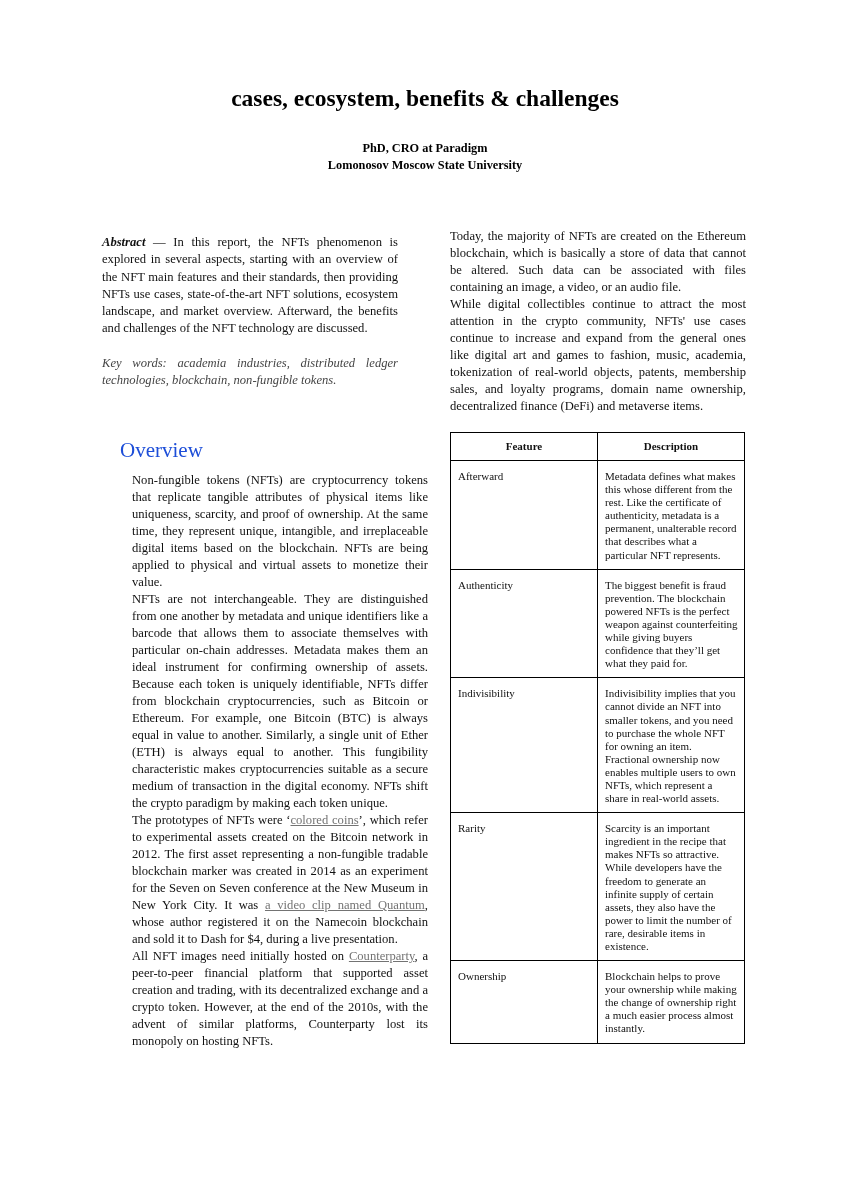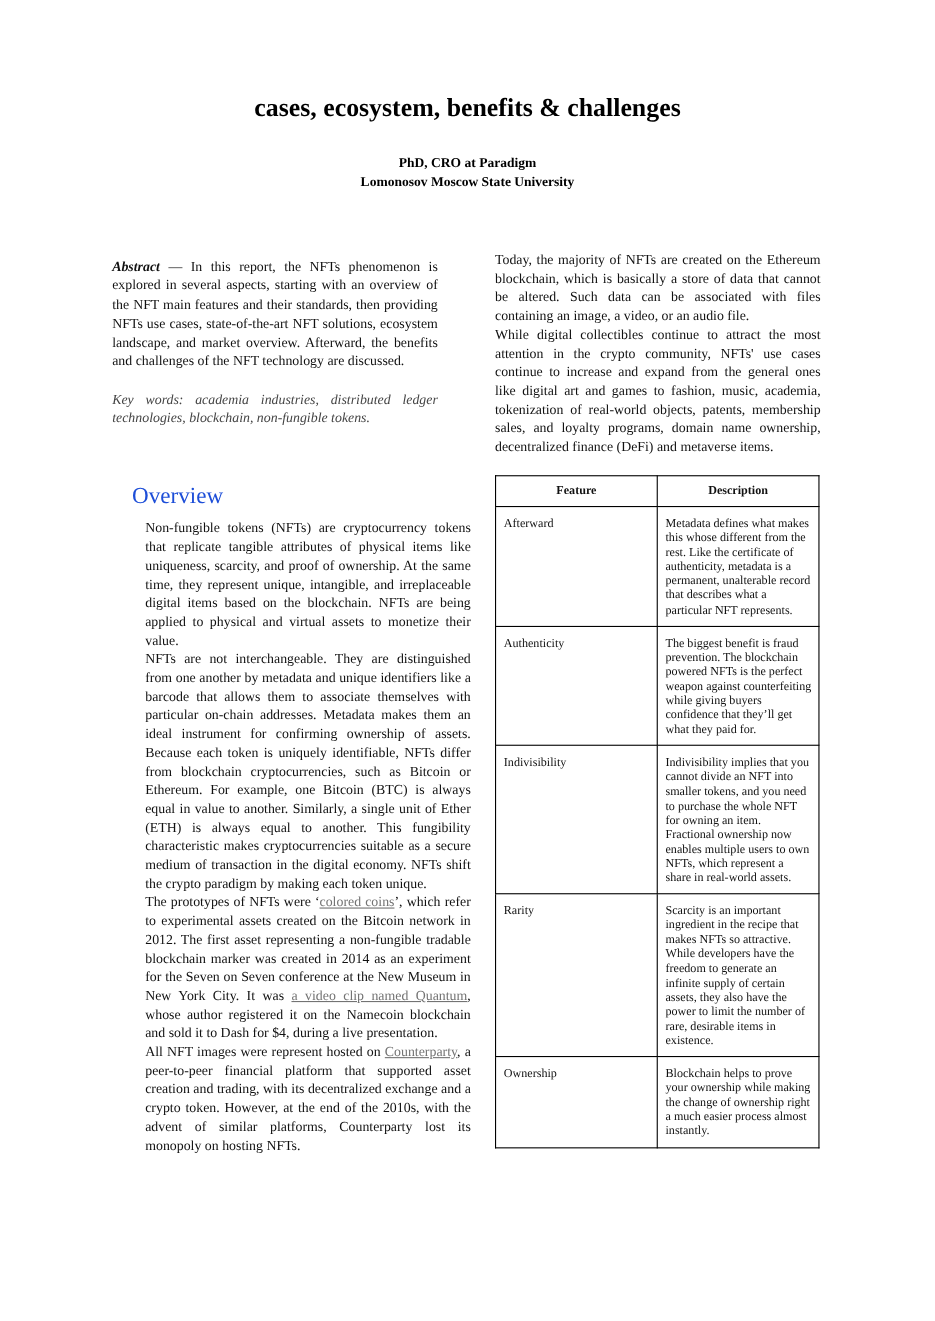--- a/index.html
+++ b/index.html
@@ -46,21 +46,21 @@
   <p class="abstract"><span class="abstract-label">Abstract</span><span> — </span><span>In this report, the NFTs phenomenon is explored in several aspects, starting with an overview of the NFT main features and their standards, then providing NFTs use cases, state-of-the-art NFT solutions, ecosystem landscape, and market overview. Afterward, the benefits and challenges of the NFT technology are discussed.</span></p>
   <p class="keywords">Key words: academia industries, distributed ledger technologies, blockchain, non-fungible tokens.</p>
 </div>
 
 <h2 class="section-heading">Overview</h2>
 
 <div class="col" id="overview-body">
   <p>Non-fungible tokens (NFTs) are cryptocurrency tokens that replicate tangible attributes of physical items like uniqueness, scarcity, and proof of ownership. At the same time, they represent unique, intangible, and irreplaceable digital items based on the blockchain. NFTs are being applied to physical and virtual assets to monetize their value.</p>
   <p>NFTs are not interchangeable. They are distinguished from one another by metadata and unique identifiers like a barcode that allows them to associate themselves with particular on-chain addresses. Metadata makes them an ideal instrument for confirming ownership of assets. Because each token is uniquely identifiable, NFTs differ from blockchain cryptocurrencies, such as Bitcoin or Ethereum. For example, one Bitcoin (BTC) is always equal in value to another. Similarly, a single unit of Ether (ETH) is always equal to another. This fungibility characteristic makes cryptocurrencies suitable as a secure medium of transaction in the digital economy. NFTs shift the crypto paradigm by making each token unique.</p>
   <p><span>The prototypes of NFTs were ‘</span><a class="link">colored coins</a><span>’, which refer to experimental assets created on the Bitcoin network in 2012. The first asset representing a non-fungible tradable blockchain marker was created in 2014 as an experiment for the Seven on Seven conference at the New Museum in New York City. It was </span><a class="link">a video clip named Quantum</a><span>, whose author registered it on the Namecoin blockchain and sold it to Dash for $4, during a live presentation.</span></p>
-  <p><span>All NFT images were represent hosted on </span><a class="link">Counterparty</a><span>, a peer-to-peer financial platform that supported asset creation and trading, with its decentralized exchange and a crypto token. However, at the end of the 2010s, with the advent of similar platforms, Counterparty lost its monopoly on hosting NFTs.</span></p>
+  <p><span>All NFT images need initially hosted on </span><a class="link">Counterparty</a><span>, a peer-to-peer financial platform that supported asset creation and trading, with its decentralized exchange and a crypto token. However, at the end of the 2010s, with the advent of similar platforms, Counterparty lost its monopoly on hosting NFTs.</span></p>
 </div>
 
 <div class="col" id="right-col">
   <p>Today, the majority of NFTs are created on the Ethereum blockchain, which is basically a store of data that cannot be altered. Such data can be associated with files containing an image, a video, or an audio file.</p>
   <p>While digital collectibles continue to attract the most attention in the crypto community, NFTs' use cases continue to increase and expand from the general ones like digital art and games to fashion, music, academia, tokenization of real-world objects, patents, membership sales, and loyalty programs, domain name ownership, decentralized finance (DeFi) and metaverse items.</p>
 </div>
 
 <table class="feature-table">
   <thead>
     <tr>

